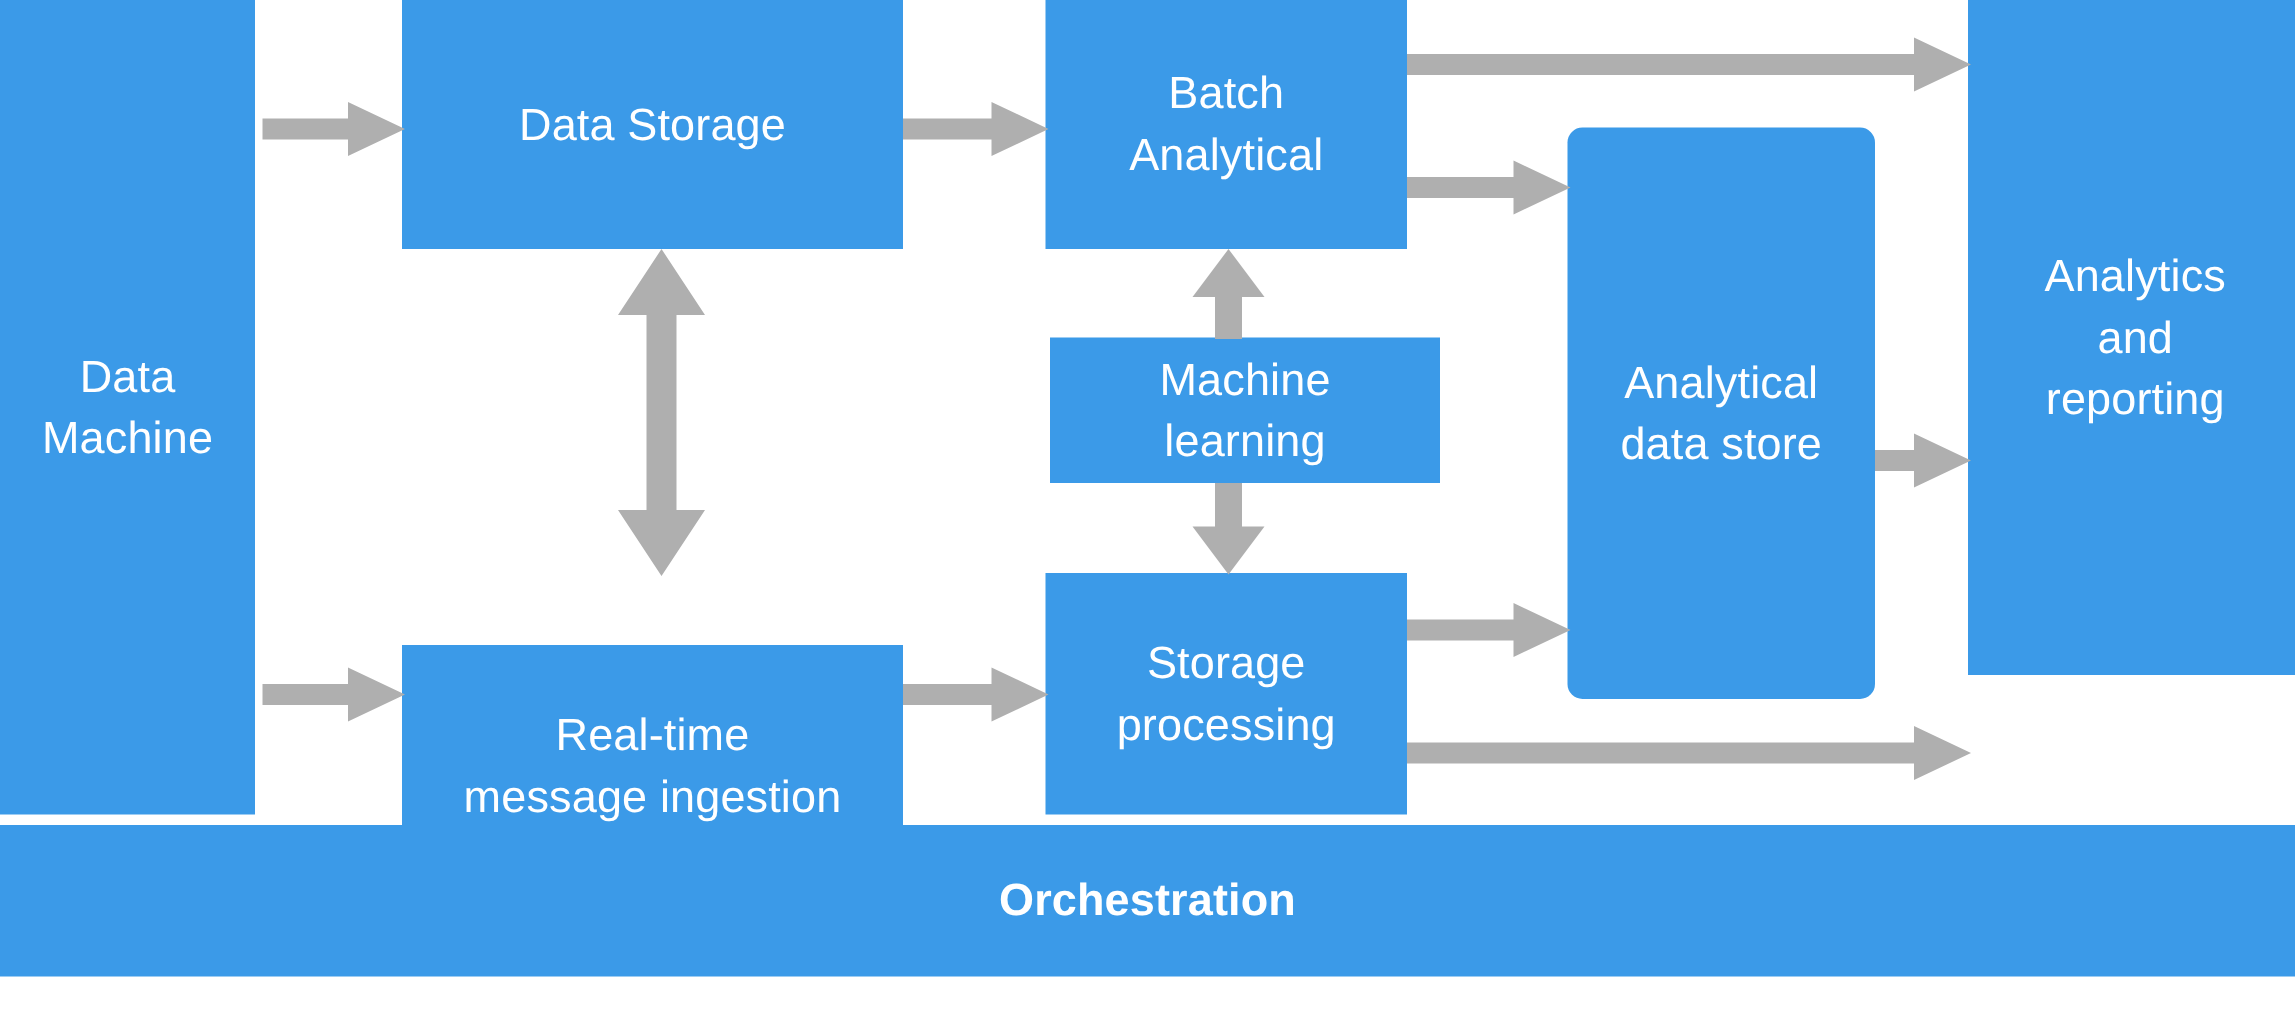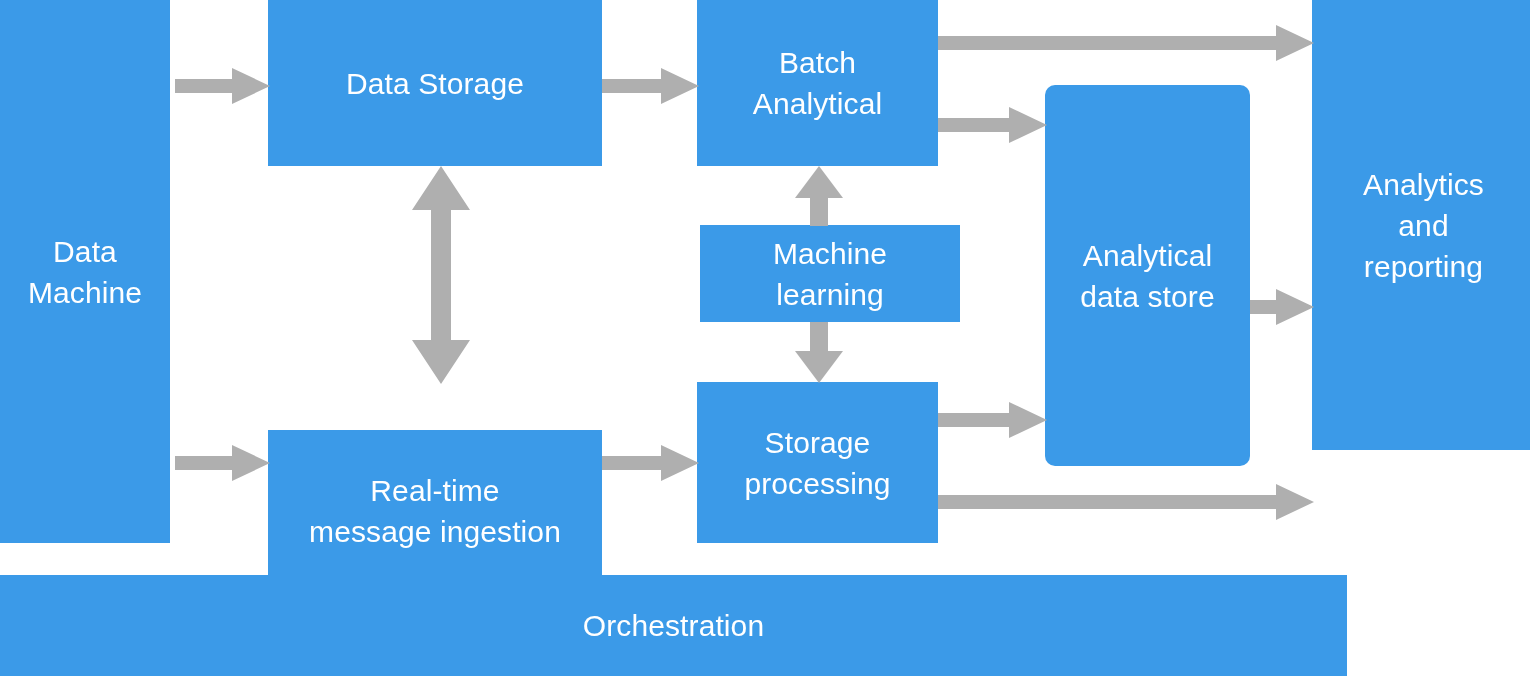--- a/index.html
+++ b/index.html
@@ -89,21 +89,21 @@
     <span class="node-label">Analytical
 data store</span>
   </div>
 
   <div class="node" style="left:1312px; top:0px; width:218px; height:450px;padding-left:11px;">
     <span class="node-label">Analytics
 and
 reporting</span>
   </div>
 
-  <div class="node" style="left:0px; top:575px; width:1347px; height:101px;">
+  <div class="node" style="left:0px; top:550px; width:1530px; height:101px;font-weight:bold;">
     <span class="node-label">Orchestration</span>
   </div>
 
   <div class="arrow" style="left:175px; top:68px; width:95px; height:36px;">
     <svg viewBox="0 0 95 36" preserveAspectRatio="none">
       <polygon class="arrow-fill" points="0,11 57,11 57,0 95,18 57,36 57,25 0,25"></polygon>
     </svg>
   </div>
 
   <div class="arrow" style="left:175px; top:445px; width:95px; height:36px;">

